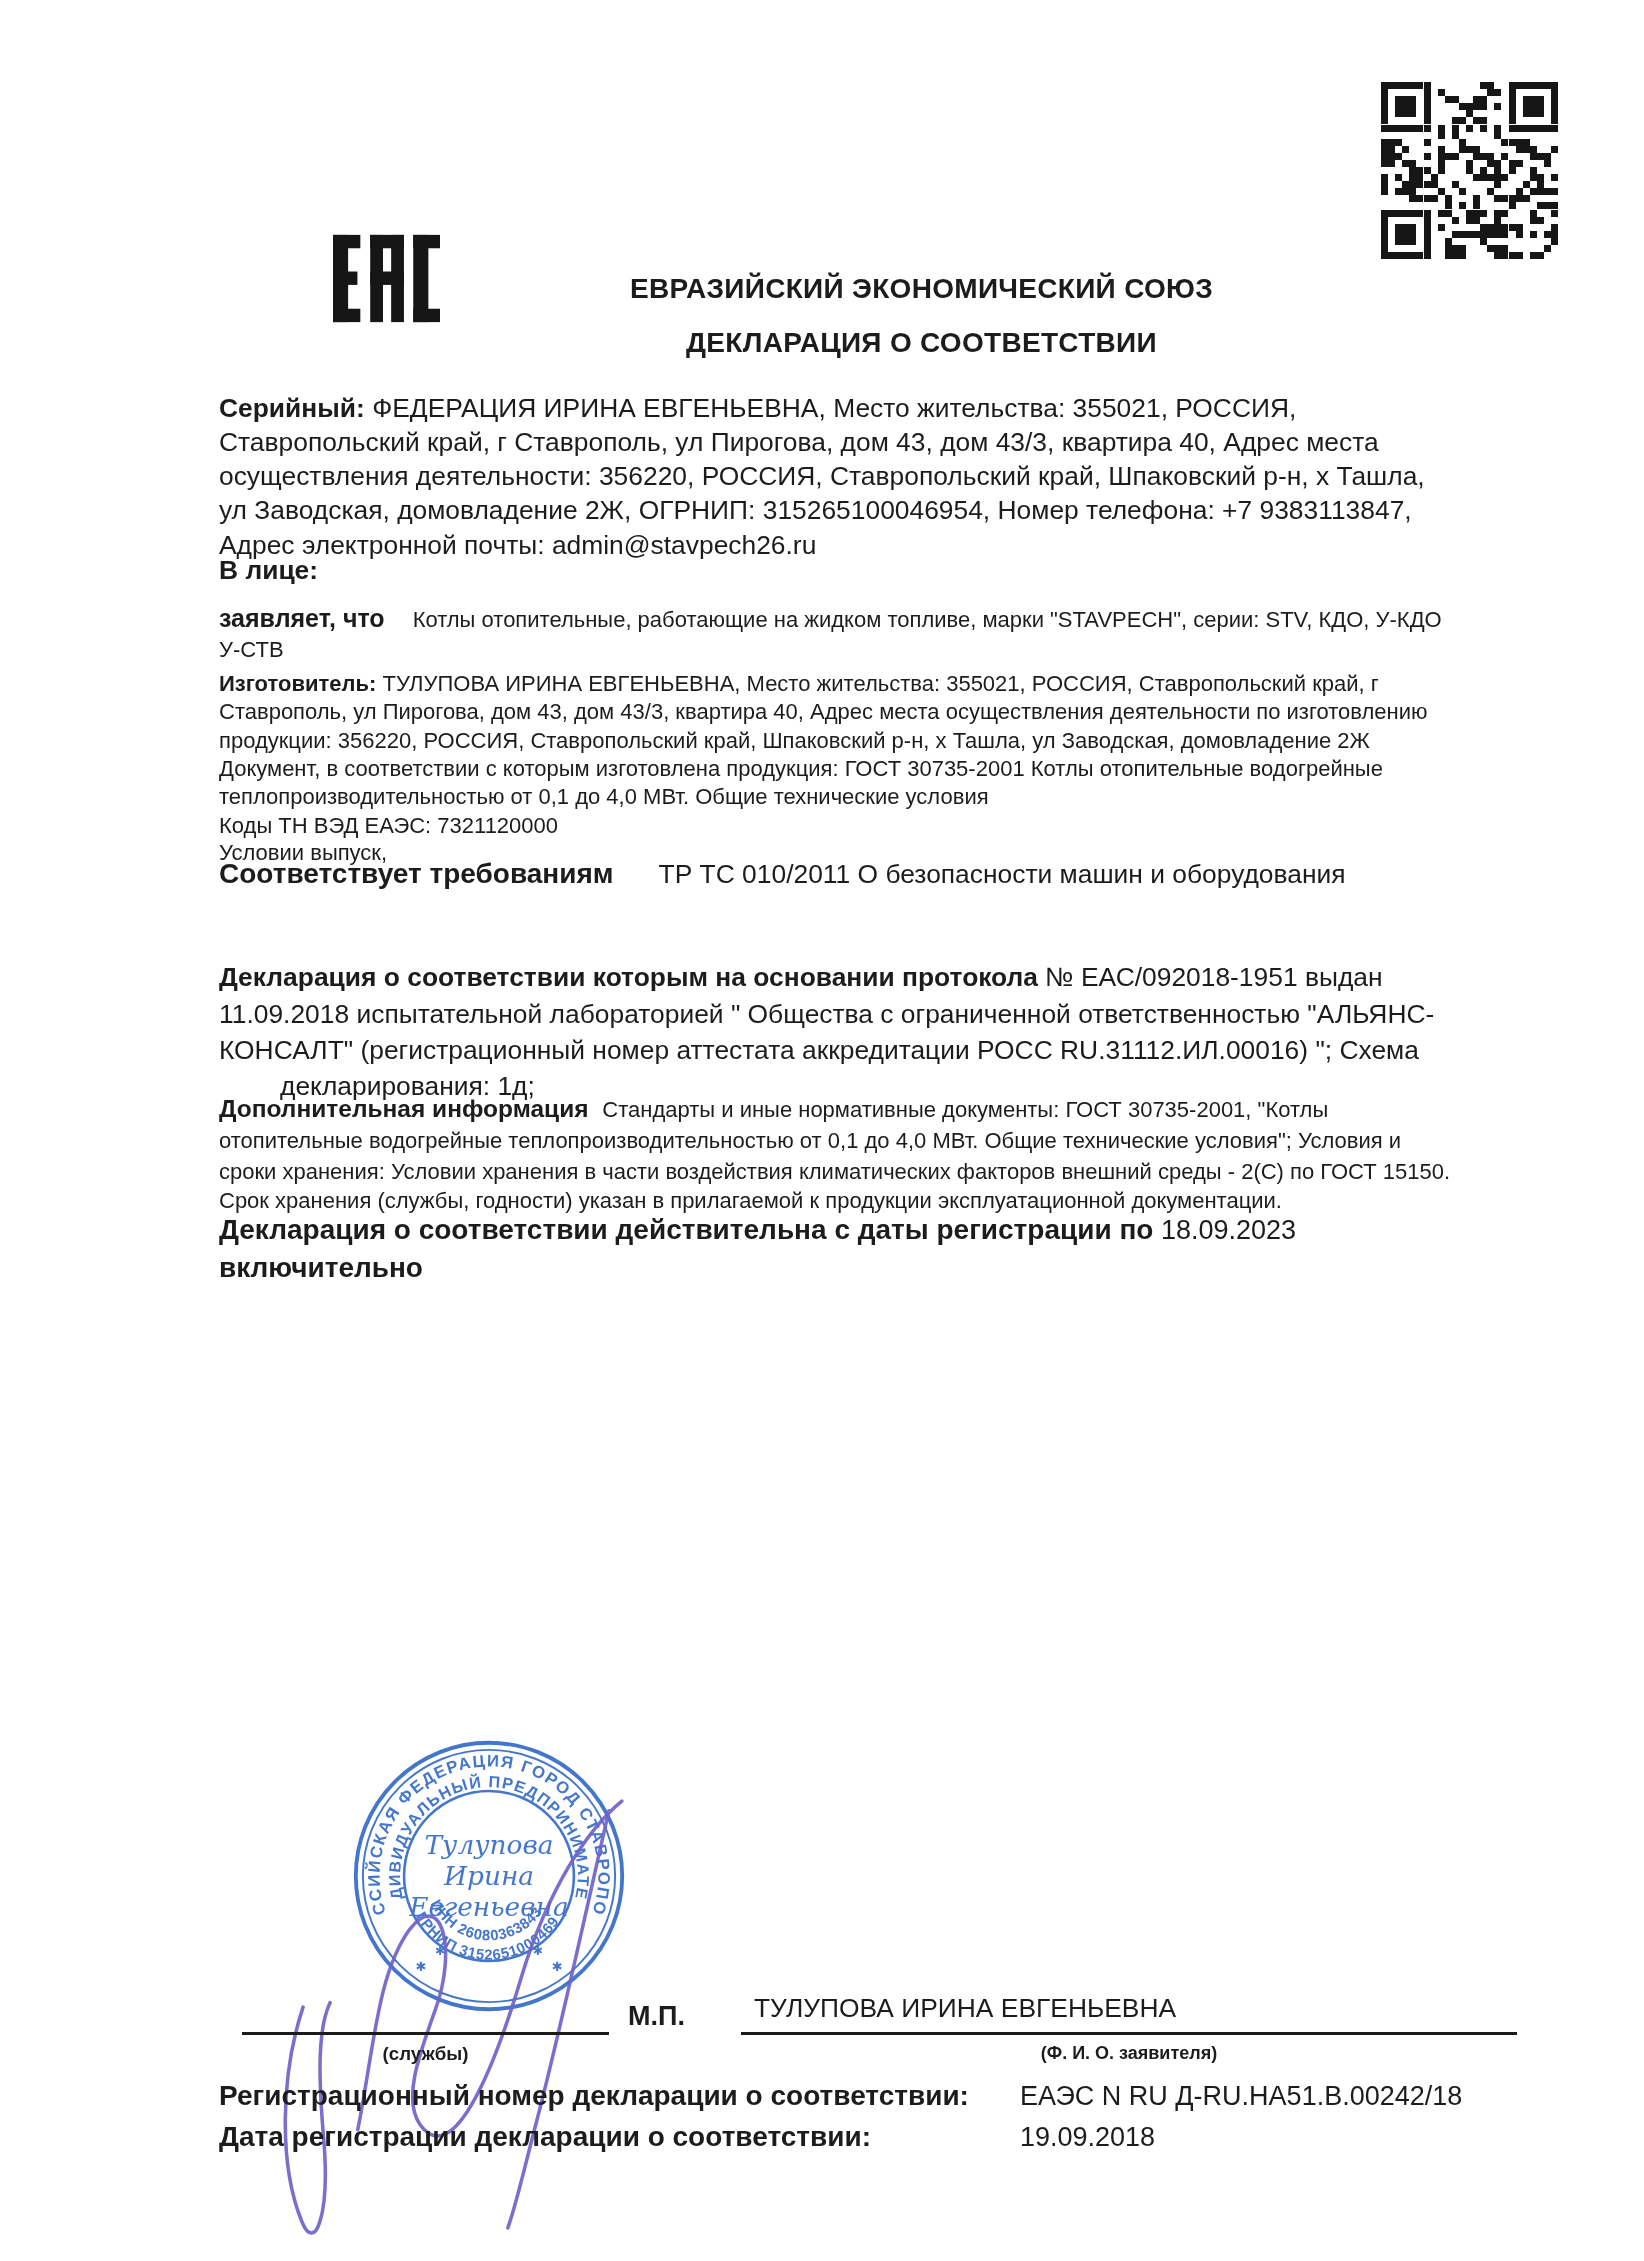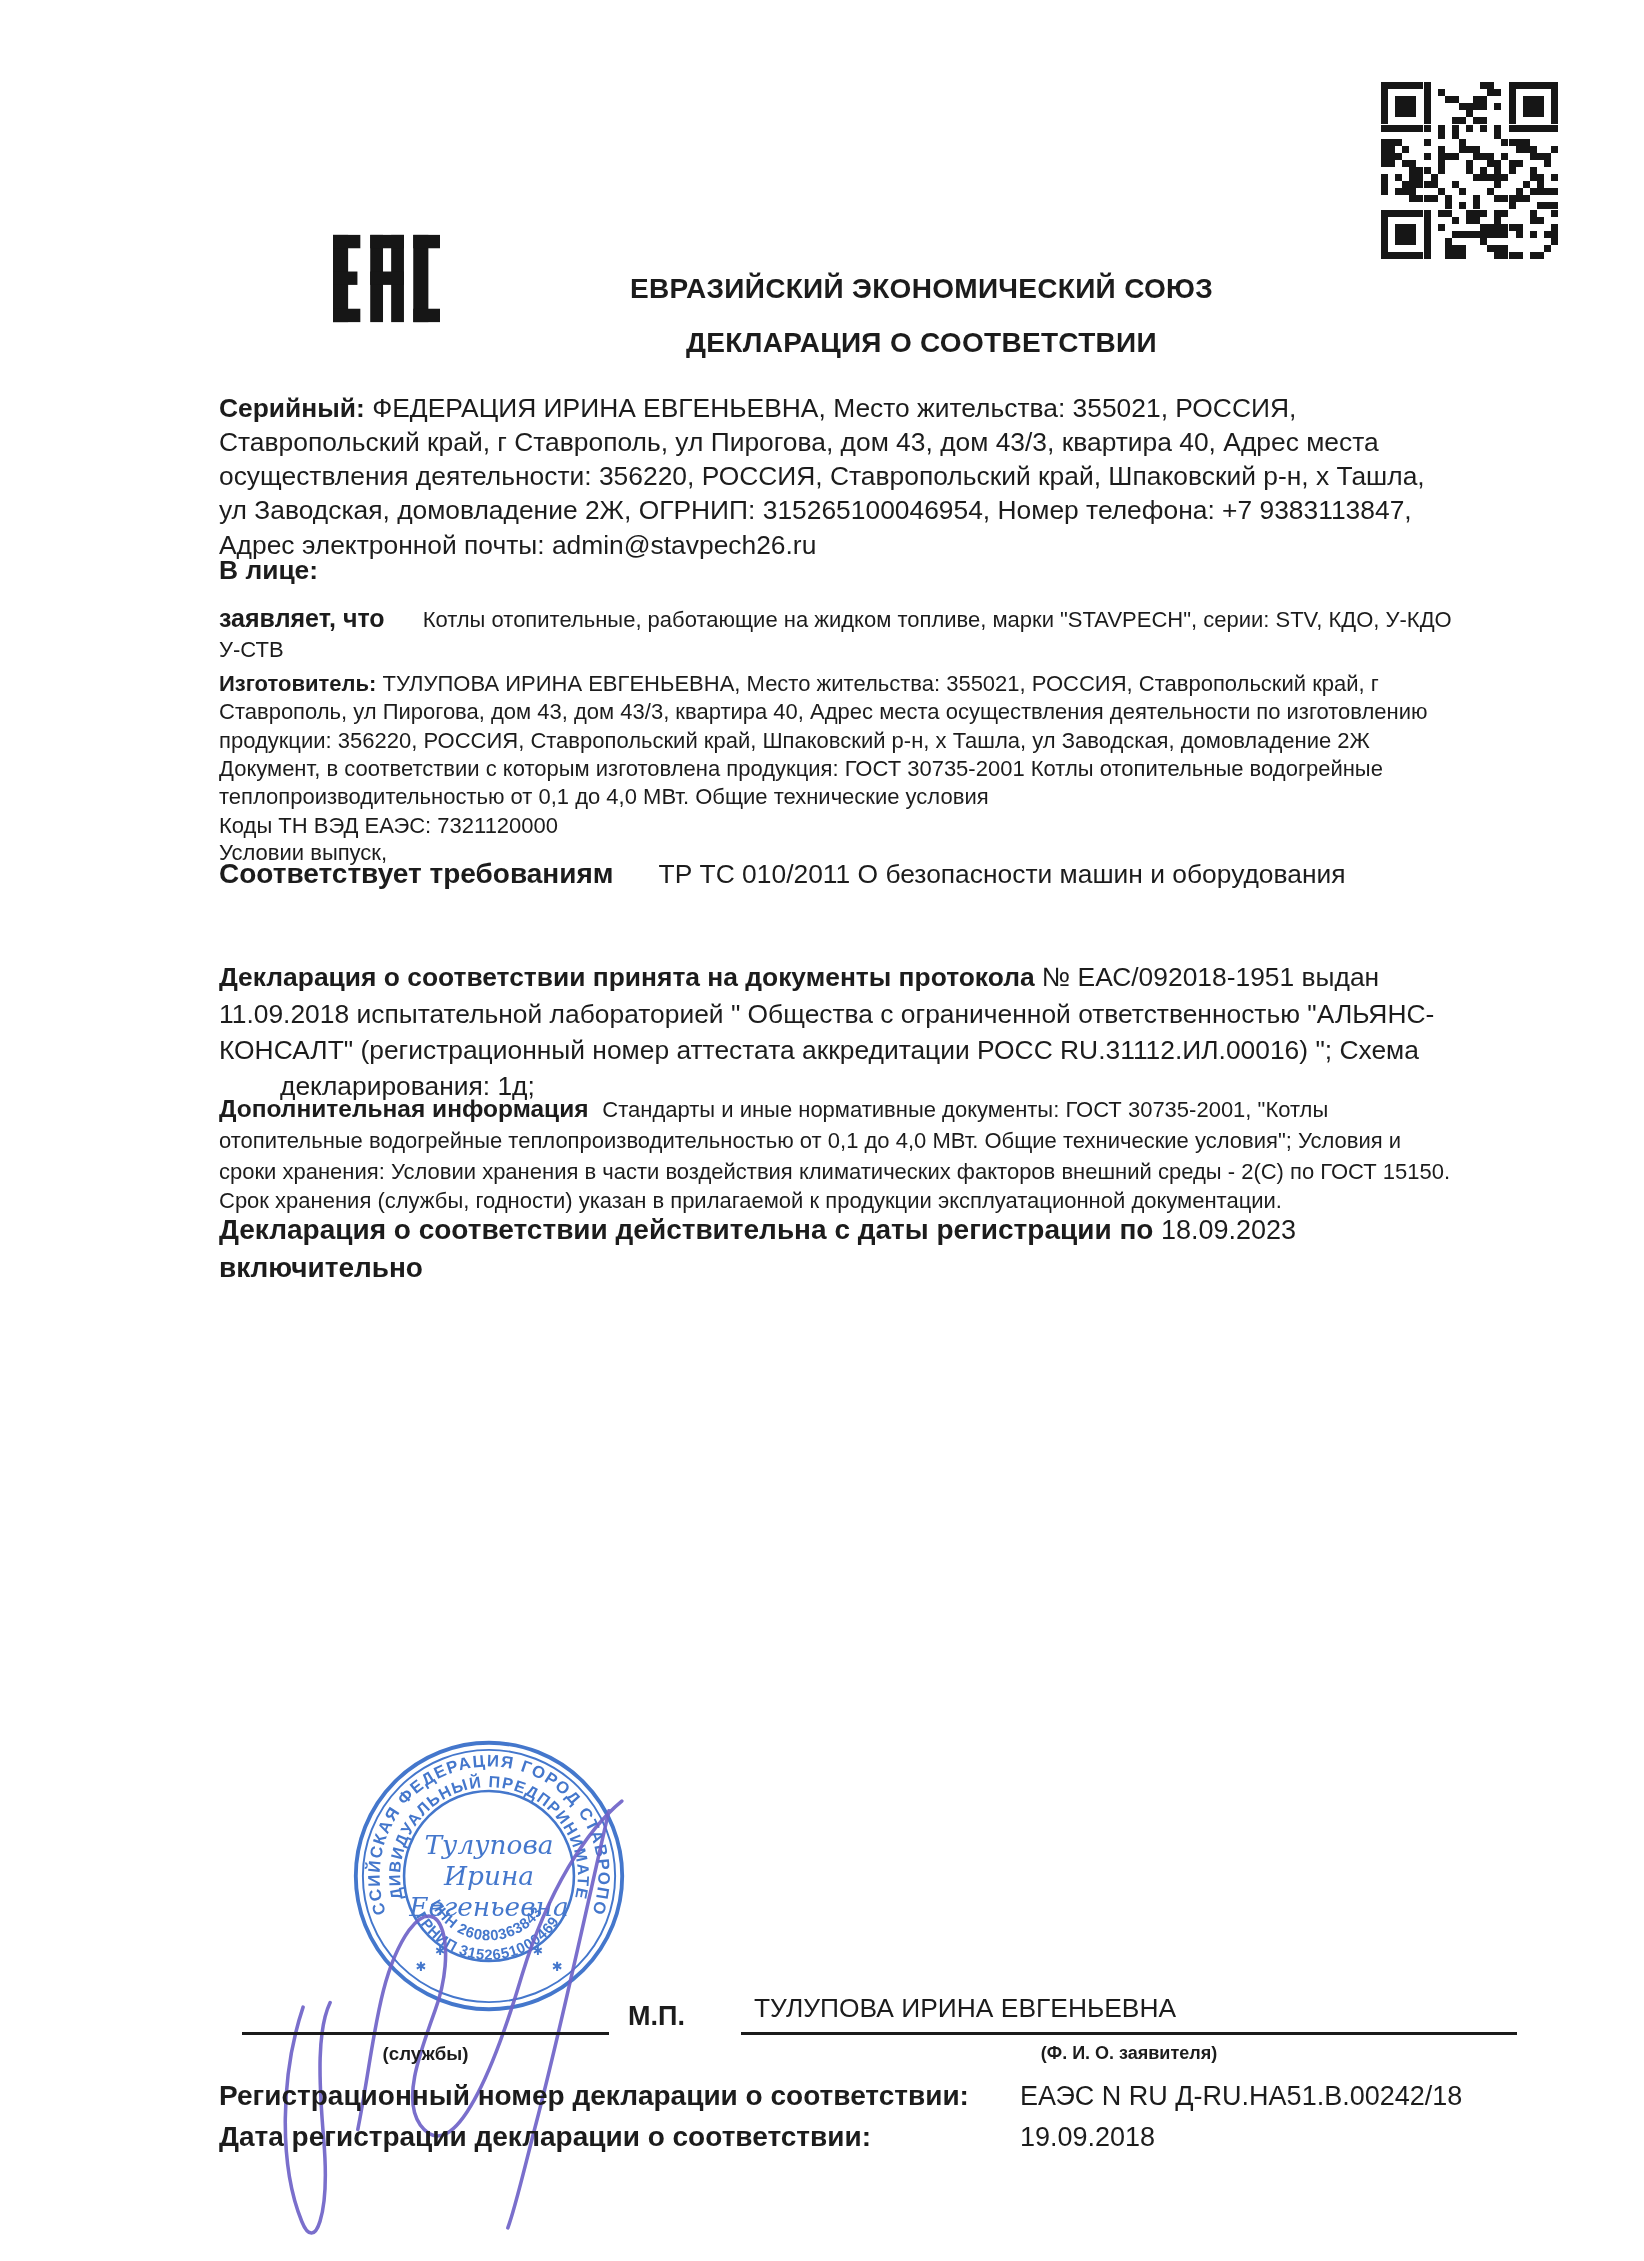--- a/index.html
+++ b/index.html
@@ -340,40 +340,40 @@
   <span class="b" data-name="applicant-label">Серийный:</span><span> ФЕДЕРАЦИЯ ИРИНА ЕВГЕНЬЕВНА, Место жительства: 355021, РОССИЯ,</span>
 </div>
 <div class="abs t41" style="left:219px;top:425px;" data-name="applicant-line">Ставропольский край, г Ставрополь, ул Пирогова, дом 43, дом 43/3, квартира 40, Адрес места</div>
 <div class="abs t41" style="left:219px;top:459px;" data-name="applicant-line">осуществления деятельности: 356220, РОССИЯ, Ставропольский край, Шпаковский р-н, х Ташла,</div>
 <div class="abs t41" style="left:219px;top:493px;" data-name="applicant-line">ул Заводская, домовладение 2Ж, ОГРНИП: 315265100046954, Номер телефона: +7 9383113847,</div>
 <div class="abs t41" style="left:219px;top:528px;" data-name="applicant-line">Адрес электронной почты: admin@stavpech26.ru</div>
 
 <div class="abs t41 b" style="left:219px;top:553px;" data-name="in-person-label">В лице:</div>
 
 <div class="abs" style="left:219px;top:604px;" data-name="declares-line">
-  <span class="t39b" data-name="declares-label">заявляет, что</span><span class="t34" style="margin-left:38px;">Котлы отопительные, работающие на жидком топливе, марки "STAVPECH", серии: STV, КДО, У-КДО</span>
+  <span class="t39b" data-name="declares-label">заявляет, что</span><span class="t34" style="margin-left:28px;">Котлы отопительные, работающие на жидком топливе, марки "STAVPECH", серии: STV, КДО, У-КДО</span>
 </div>
 <div class="abs t34" style="left:219px;top:636px;" data-name="declares-line2">У-СТВ</div>
 
 <div class="abs t34" style="left:219px;top:670px;" data-name="manufacturer-line">
   <span class="b" data-name="manufacturer-label">Изготовитель:</span><span> ТУЛУПОВА ИРИНА ЕВГЕНЬЕВНА, Место жительства: 355021, РОССИЯ, Ставропольский край, г</span>
 </div>
 <div class="abs t34" style="left:219px;top:698px;" data-name="manufacturer-line">Ставрополь, ул Пирогова, дом 43, дом 43/3, квартира 40, Адрес места осуществления деятельности по изготовлению</div>
 <div class="abs t34" style="left:219px;top:727px;" data-name="manufacturer-line">продукции: 356220, РОССИЯ, Ставропольский край, Шпаковский р-н, х Ташла, ул Заводская, домовладение 2Ж</div>
 <div class="abs t34" style="left:219px;top:755px;" data-name="manufacturer-line">Документ, в соответствии с которым изготовлена продукция: ГОСТ 30735-2001 Котлы отопительные водогрейные</div>
 <div class="abs t34" style="left:219px;top:783px;" data-name="manufacturer-line">теплопроизводительностью от 0,1 до 4,0 МВт. Общие технические условия</div>
 <div class="abs t34" style="left:219px;top:812px;" data-name="tnved-codes-line">Коды ТН ВЭД ЕАЭС: 7321120000</div>
 <div class="abs t34" style="left:219px;top:839px;" data-name="serial-line">Условии выпуск,</div>
 
 <div class="abs" style="left:219px;top:857px;" data-name="complies-line">
   <span class="t43b" data-name="complies-label">Соответствует требованиям</span><span class="t41" style="margin-left:45px;">ТР ТС 010/2011 О безопасности машин и оборудования</span>
 </div>
 
 <div class="abs t41" style="left:219px;top:960px;" data-name="basis-line">
-  <span class="b" data-name="basis-label">Декларация о соответствии принята на документы протокола</span><span> № ЕАС/092018-1951 выдан</span>
+  <span class="b" data-name="basis-label">Декларация о соответствии которым на основании протокола</span><span> № ЕАС/092018-1951 выдан</span>
 </div>
 <div class="abs t41" style="left:219px;top:997px;" data-name="basis-line">11.09.2018  испытательной лабораторией " Общества с ограниченной ответственностью "АЛЬЯНС-</div>
 <div class="abs t41" style="left:219px;top:1033px;" data-name="basis-line">КОНСАЛТ" (регистрационный номер аттестата аккредитации РОСС RU.31112.ИЛ.00016) "; Схема</div>
 <div class="abs t41" style="left:236px;top:1069px;margin-left:44px;" data-name="basis-line">декларирования: 1д;</div>
 
 <div class="abs" style="left:219px;top:1095px;" data-name="additional-line">
   <span class="t38b" data-name="additional-label">Дополнительная информация</span><span class="t34" style="margin-left:7.7px;"> Стандарты и иные нормативные документы: ГОСТ 30735-2001, "Котлы</span>
 </div>
 <div class="abs t34" style="left:219px;top:1127px;" data-name="additional-line">отопительные водогрейные теплопроизводительностью от 0,1 до 4,0 МВт. Общие технические условия"; Условия и</div>
 <div class="abs t34" style="left:219px;top:1158px;" data-name="additional-line">сроки хранения: Условии хранения в части воздействия климатических факторов внешний среды - 2(С) по ГОСТ 15150.</div>

